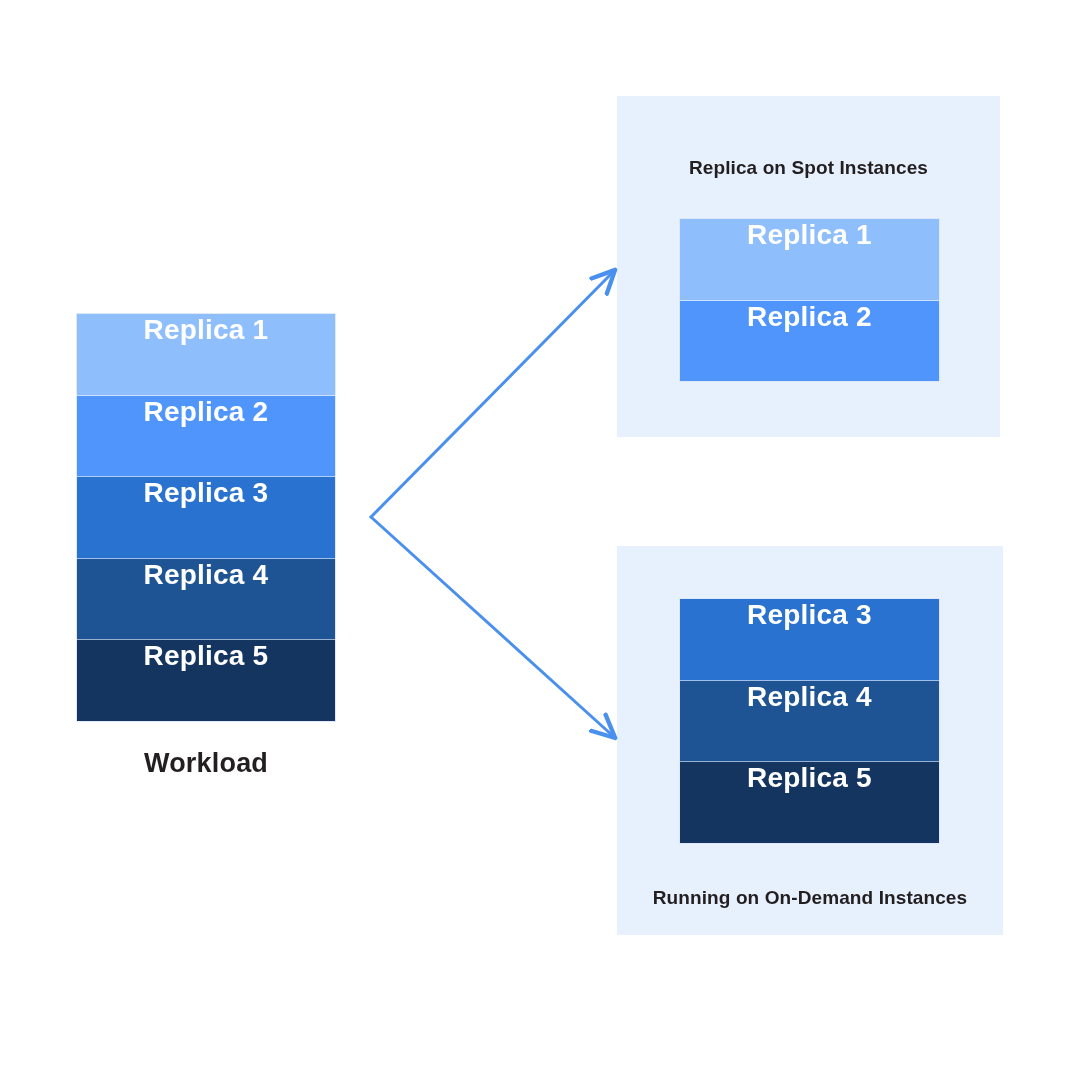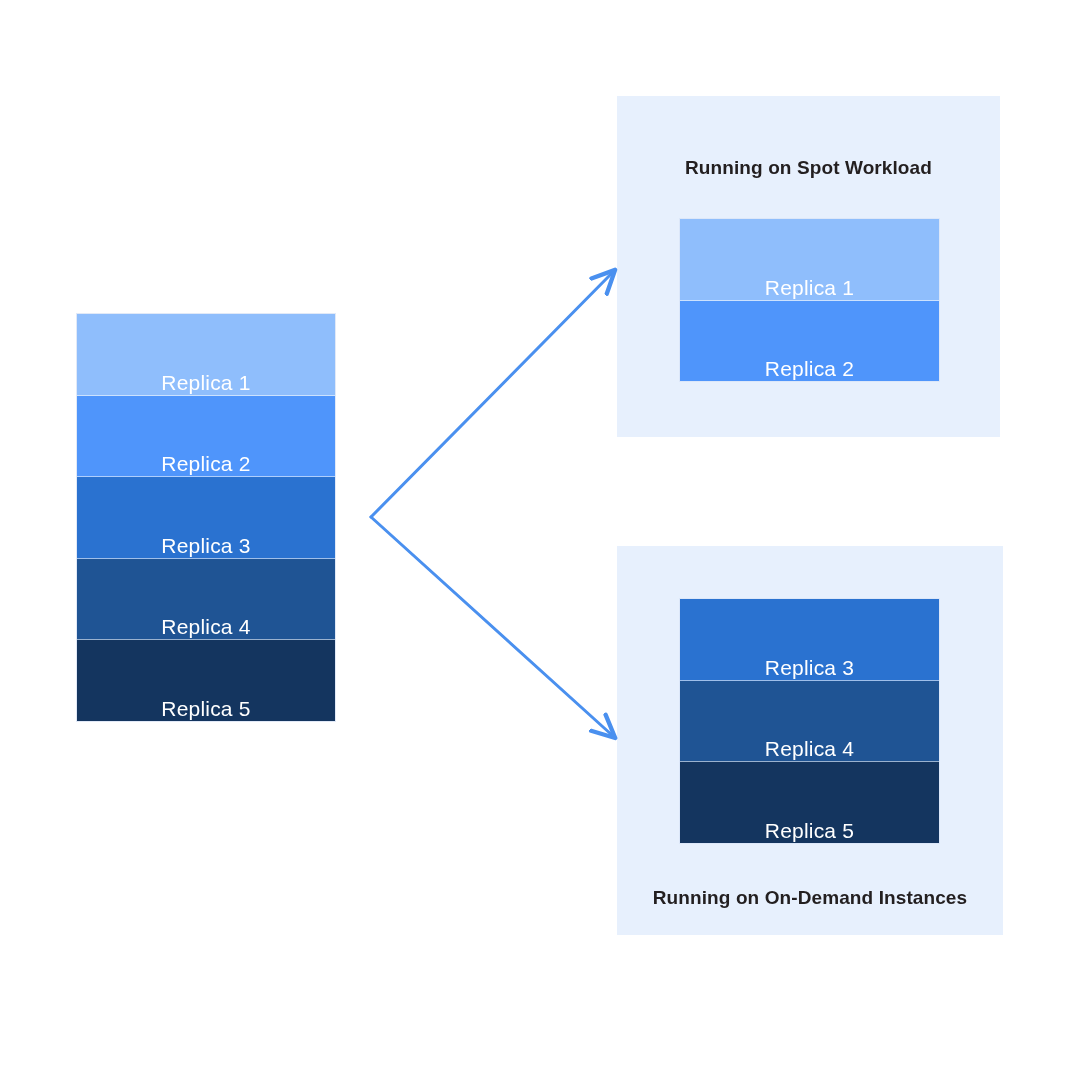--- a/index.html
+++ b/index.html
@@ -30,25 +30,25 @@
     top: 314px;
     width: 258px;
     height: 407px;
     display: flex;
     flex-direction: column;
     box-shadow: 0 0 0 1px rgba(200, 215, 240, 0.55);
   }
   .replica-band {
     flex: 1 1 0;
     display: flex;
-    align-items: flex-end;
+    align-items: flex-start;
     justify-content: center;
     color: #ffffff;
-    font-size: 21px;
-    font-weight: 400;
+    font-size: 28px;
+    font-weight: 700;
     letter-spacing: 0.2px;
     border-bottom: 1px solid rgba(255,255,255,0.55);
     box-sizing: border-box;
   }
   .replica-band:last-child { border-bottom: none; }
 
   #workload-caption {
     left: 77px;
     top: 748px;
     width: 258px;
@@ -123,24 +123,25 @@
       <span>Replica 3</span>
     </div>
     <div class="replica-band" style="background: rgb(31, 84, 148);">
       <span>Replica 4</span>
     </div>
     <div class="replica-band" style="background: rgb(20, 53, 95);">
       <span>Replica 5</span>
     </div>
   </div>
 
+  <div class="abs" id="workload-caption">Workload</div>
 
   <div class="abs group-panel" id="panel-spot" style="background: rgb(231, 240, 253);"></div>
   <div class="abs" style="left:617px;top:96px;width:383px;height:341px;">
-    <div class="panel-title" style="top:61px;">Running on Spot Workload</div>
+    <div class="panel-title" style="top:61px;">Replica on Spot Instances</div>
   </div>
 
   <div class="group-stack" id="stack-spot">
     <div class="replica-band" style="background: rgb(143, 190, 252);">
       <span>Replica 1</span>
     </div>
     <div class="replica-band" style="background: rgb(79, 149, 251);">
       <span>Replica 2</span>
     </div>
   </div>

